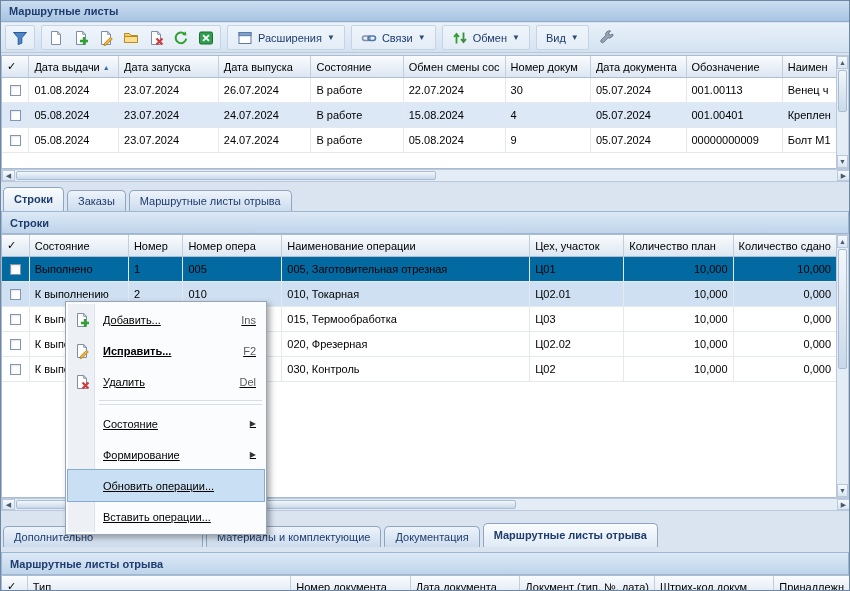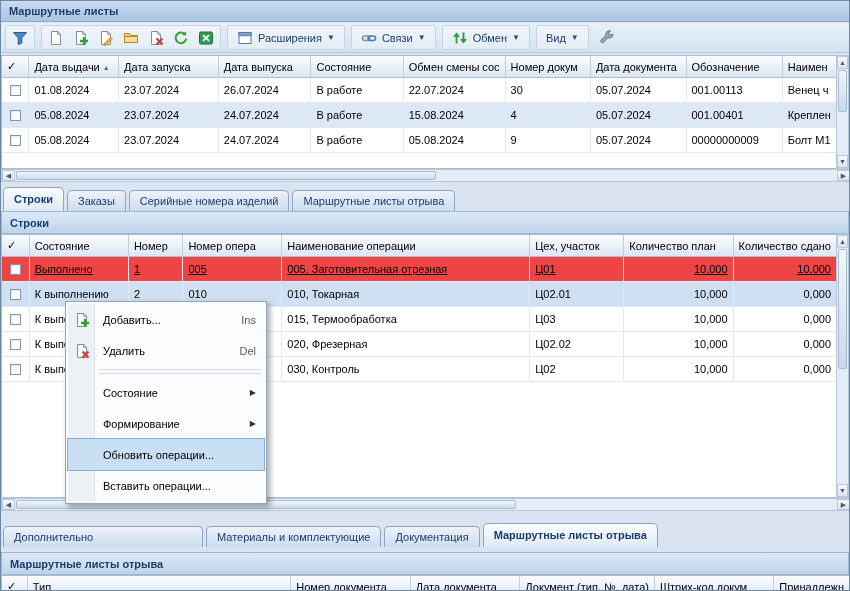--- a/index.html
+++ b/index.html
@@ -46,21 +46,21 @@
     border-right:1px solid #E4E9F0; border-bottom:1px solid #E4E9F0;
     padding:3px 5px; white-space:nowrap; overflow:hidden; height:25px;
     background:#fff;
   }
   .chk-cell { text-align:center; }
   .cb { display:inline-block; width:11px; height:11px; border:1px solid #8296AD; background:#fff;
         box-shadow:inset 1px 1px 2px rgba(0,0,0,.1); vertical-align:middle; }
   .sort { font-size:7px; color:#3A6EA5; margin-left:3px; vertical-align:middle; }
   tr.row-hl td { background:#DCE8F6; }
   td.cell-sel { background:#A3BFDE; }
-  tr.row-done td { background:#ef4444;text-decoration:underline; }
+  tr.row-done td { background:#0369a1; }
   tr.row-cur td { background:#CFE0F2; }
   td.num { text-align:right; }
   
   .vscroll, .hscroll { position:absolute; background:#E4EDF6; border:1px solid #B9C9DB; }
   .sb-btn {
     position:absolute; display:flex; align-items:center; justify-content:center;
     font-size:7px; color:#4A5A6E; background:linear-gradient(#F6FAFD,#D9E5F1);
     border:1px solid #B9C9DB;
   }
   .vscroll .sb-btn { left:0; right:0; height:13px; }
@@ -82,21 +82,21 @@
     background:linear-gradient(#DCE9F6,#BED4EA); border:1px solid #9FB6D0;
     display:flex; align-items:center; padding:0 8px; font-weight:bold; color:#1E3C6E;
   }
   
   .context-menu {
     position:absolute; left:64px; top:300px; width:202px; z-index:40;
     background:#FBFCFD; border:1px solid #98A5B6; padding:2px;
     box-shadow:3px 3px 6px rgba(0,0,0,.35);
   }
   .menu-gutter { position:absolute; left:2px; top:2px; bottom:2px; width:27px; background:#EDF1F5; border-right:1px solid #DDE3EA; }
-  .menu-item { position:relative; display:flex; align-items:center; height:31px; padding-right:8px; z-index:1; }
+  .menu-item { position:relative; display:flex; align-items:center; height:31px; padding-right:8px; z-index:1;text-decoration:underline; }
   .menu-item.hl { background:#C9DFF4; outline:1px solid #88ABD3; }
   .mi-icon { flex:0 0 27px; display:flex; align-items:center; justify-content:center; }
   .mi-label { margin-left:8px; white-space:nowrap; }
   .mi-label.b { font-weight:bold; }
   .mi-key { margin-left:auto; color:#5A5A5A; }
   .mi-arrow { margin-left:auto; font-size:8px; color:#333; }
   .menu-sep { position:relative; z-index:1; border-top:1px solid #D8DDE3; margin:3px 2px 3px 31px; }
 </style>
 </head>
 <body>
@@ -327,21 +327,20 @@
   </div>
   <div class="hscroll" style="left:0; top:168px; width:850px; height:13px;">
     <span class="sb-btn" style="left:0">◀</span>
     <div class="sb-thumb" style="top:1px; bottom:1px; left:14px; width:420px;"></div>
     <span class="sb-btn" style="right:0">▶</span>
   </div>
 
   <div class="tabs" style="left:2px; top:186px; height:24px;">
     <div class="tab active">Строки</div>
     <div class="tab">Заказы</div>
-    <div class="tab">Серийные номера изделий</div>
     <div class="tab">Маршрутные листы отрыва</div>
   </div>
 
   <div class="sec-h" style="top:210px;">
     <span>Строки</span>
   </div>
 
   <div class="panel" style="left:0; top:233px; width:837px; height:264px;">
     <table class="grid">
       <colgroup>
@@ -475,20 +474,29 @@
           <svg class="ic">
             <use href="#i-page-plus"></use>
           </svg>
         </span>
       <span class="mi-label">Добавить...</span>
       <span class="mi-key">Ins</span>
     </div>
     <div class="menu-item">
       <span class="mi-icon">
           <svg class="ic">
+            <use href="#i-page-edit"></use>
+          </svg>
+        </span>
+      <span class="mi-label b">Исправить...</span>
+      <span class="mi-key">F2</span>
+    </div>
+    <div class="menu-item">
+      <span class="mi-icon">
+          <svg class="ic">
             <use href="#i-page-x"></use>
           </svg>
         </span>
       <span class="mi-label">Удалить</span>
       <span class="mi-key">Del</span>
     </div>
     <div class="menu-sep"></div>
     <div class="menu-sep"></div>
     <div class="menu-item">
       <span class="mi-icon"></span>

